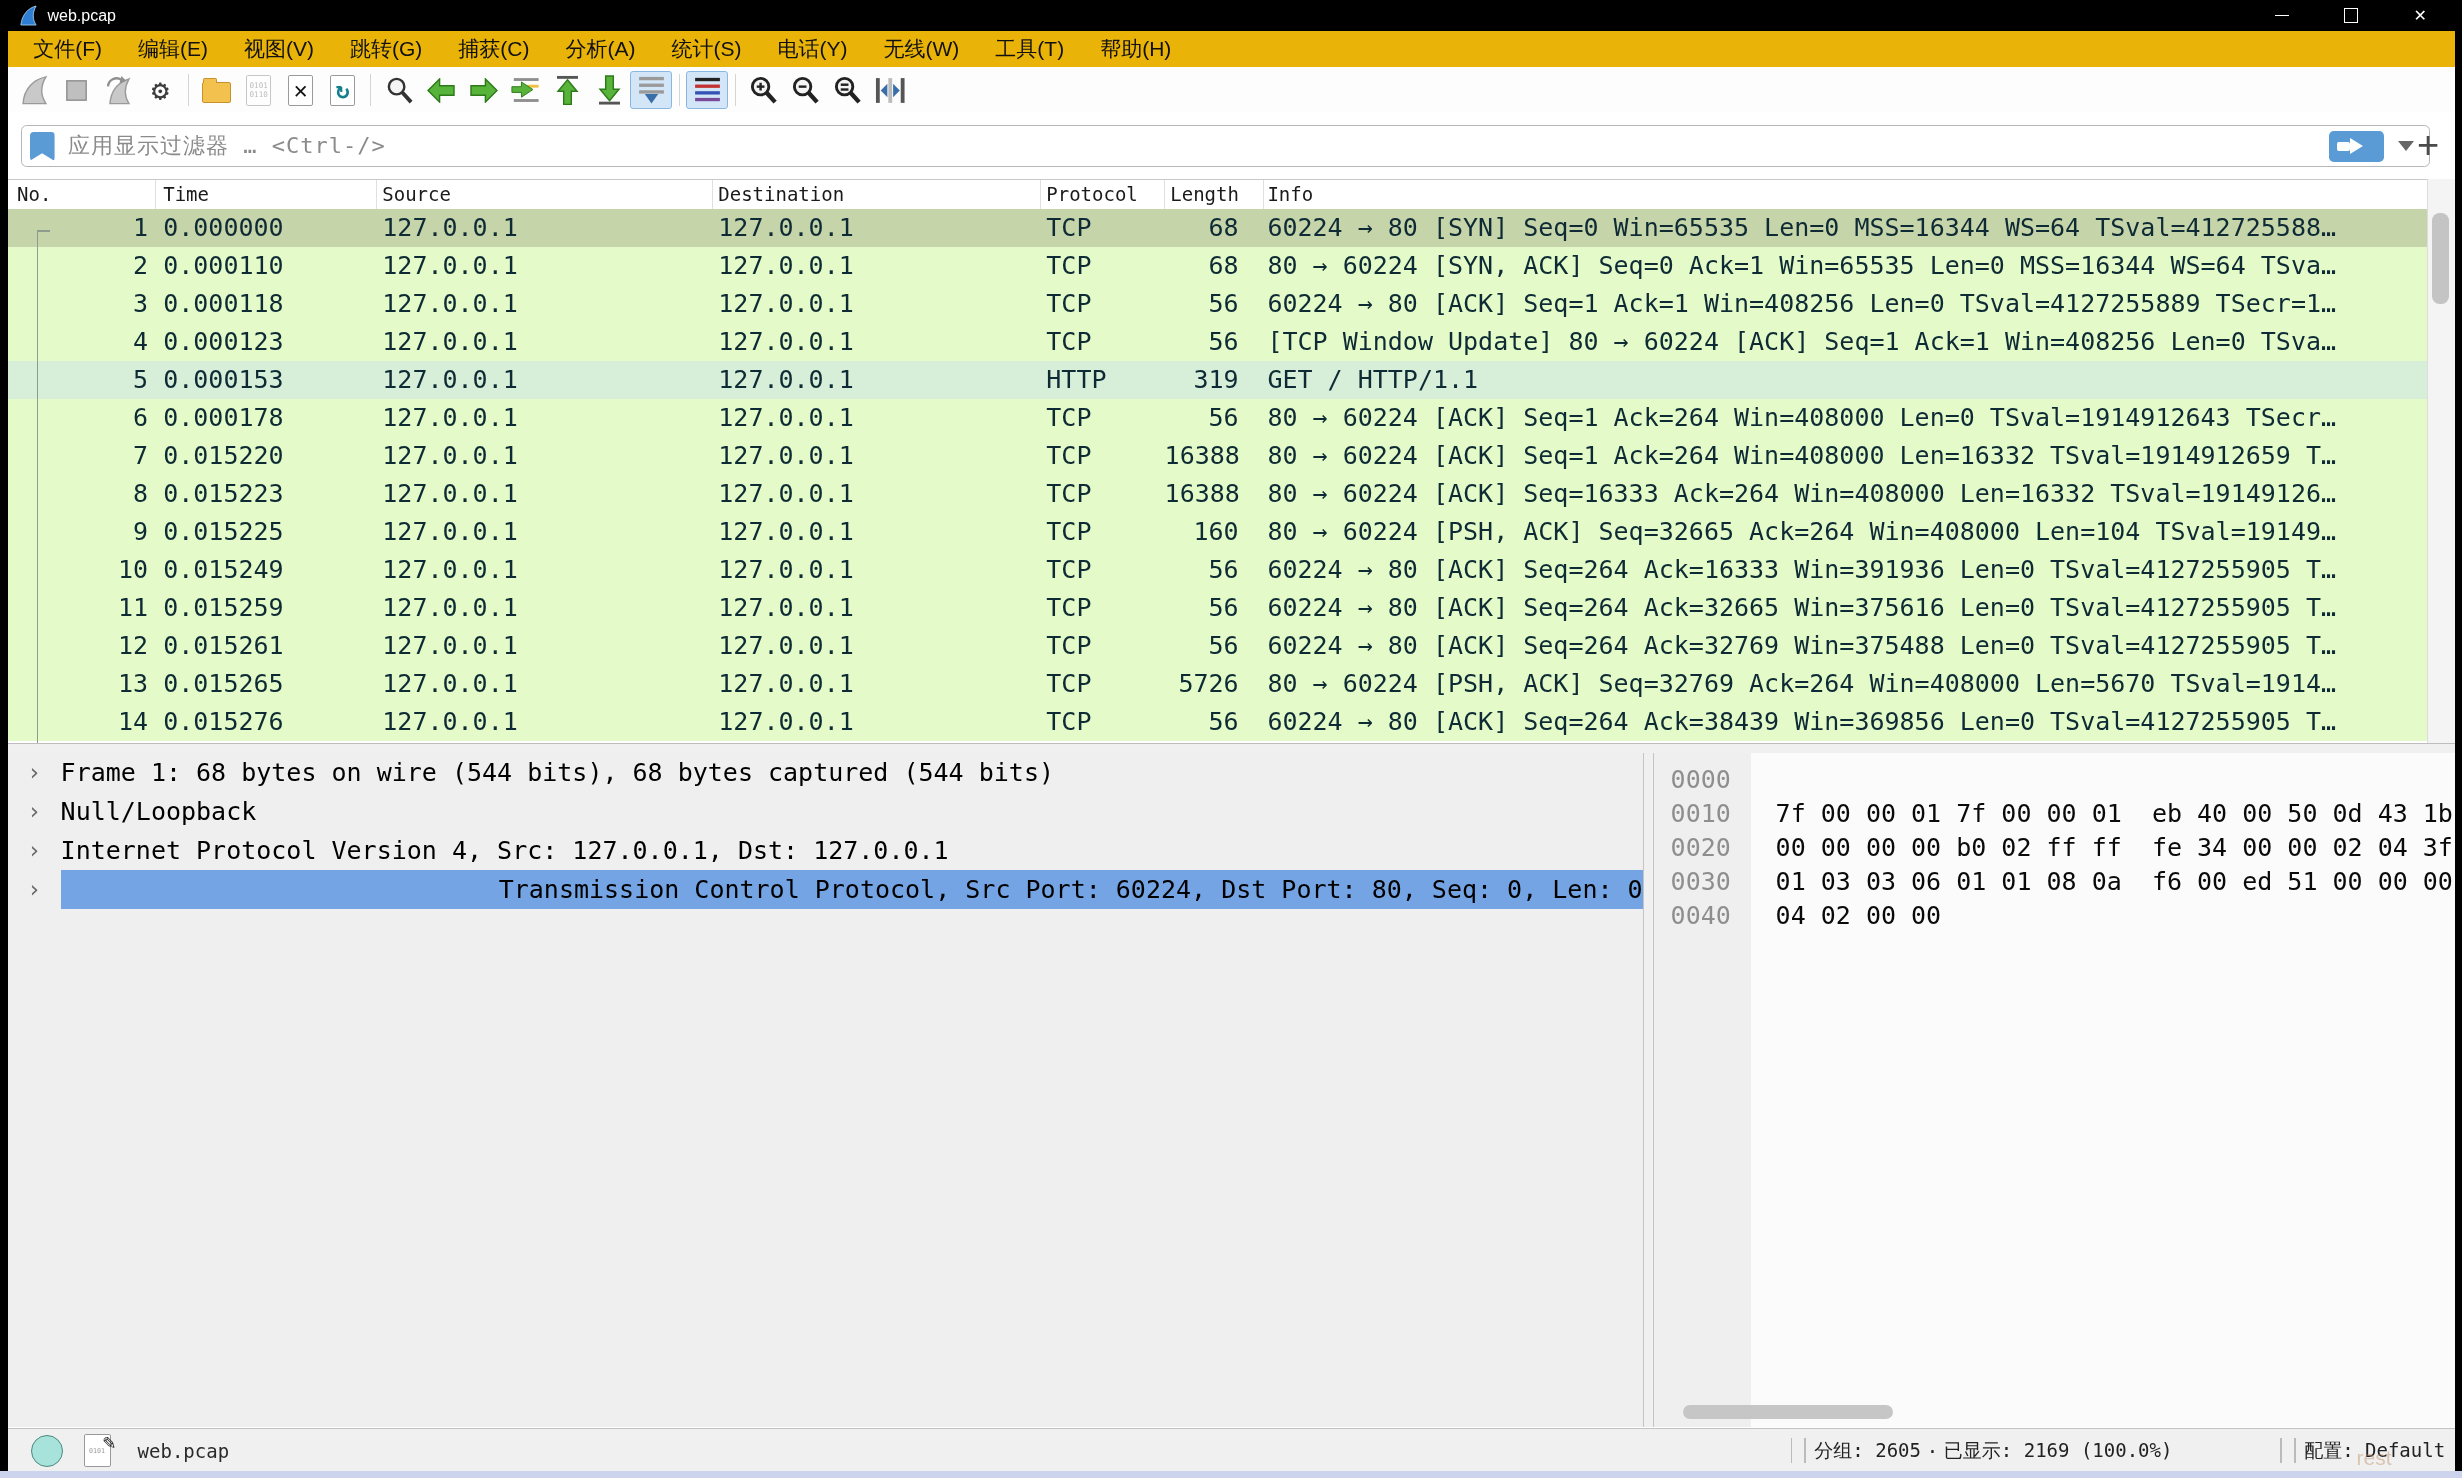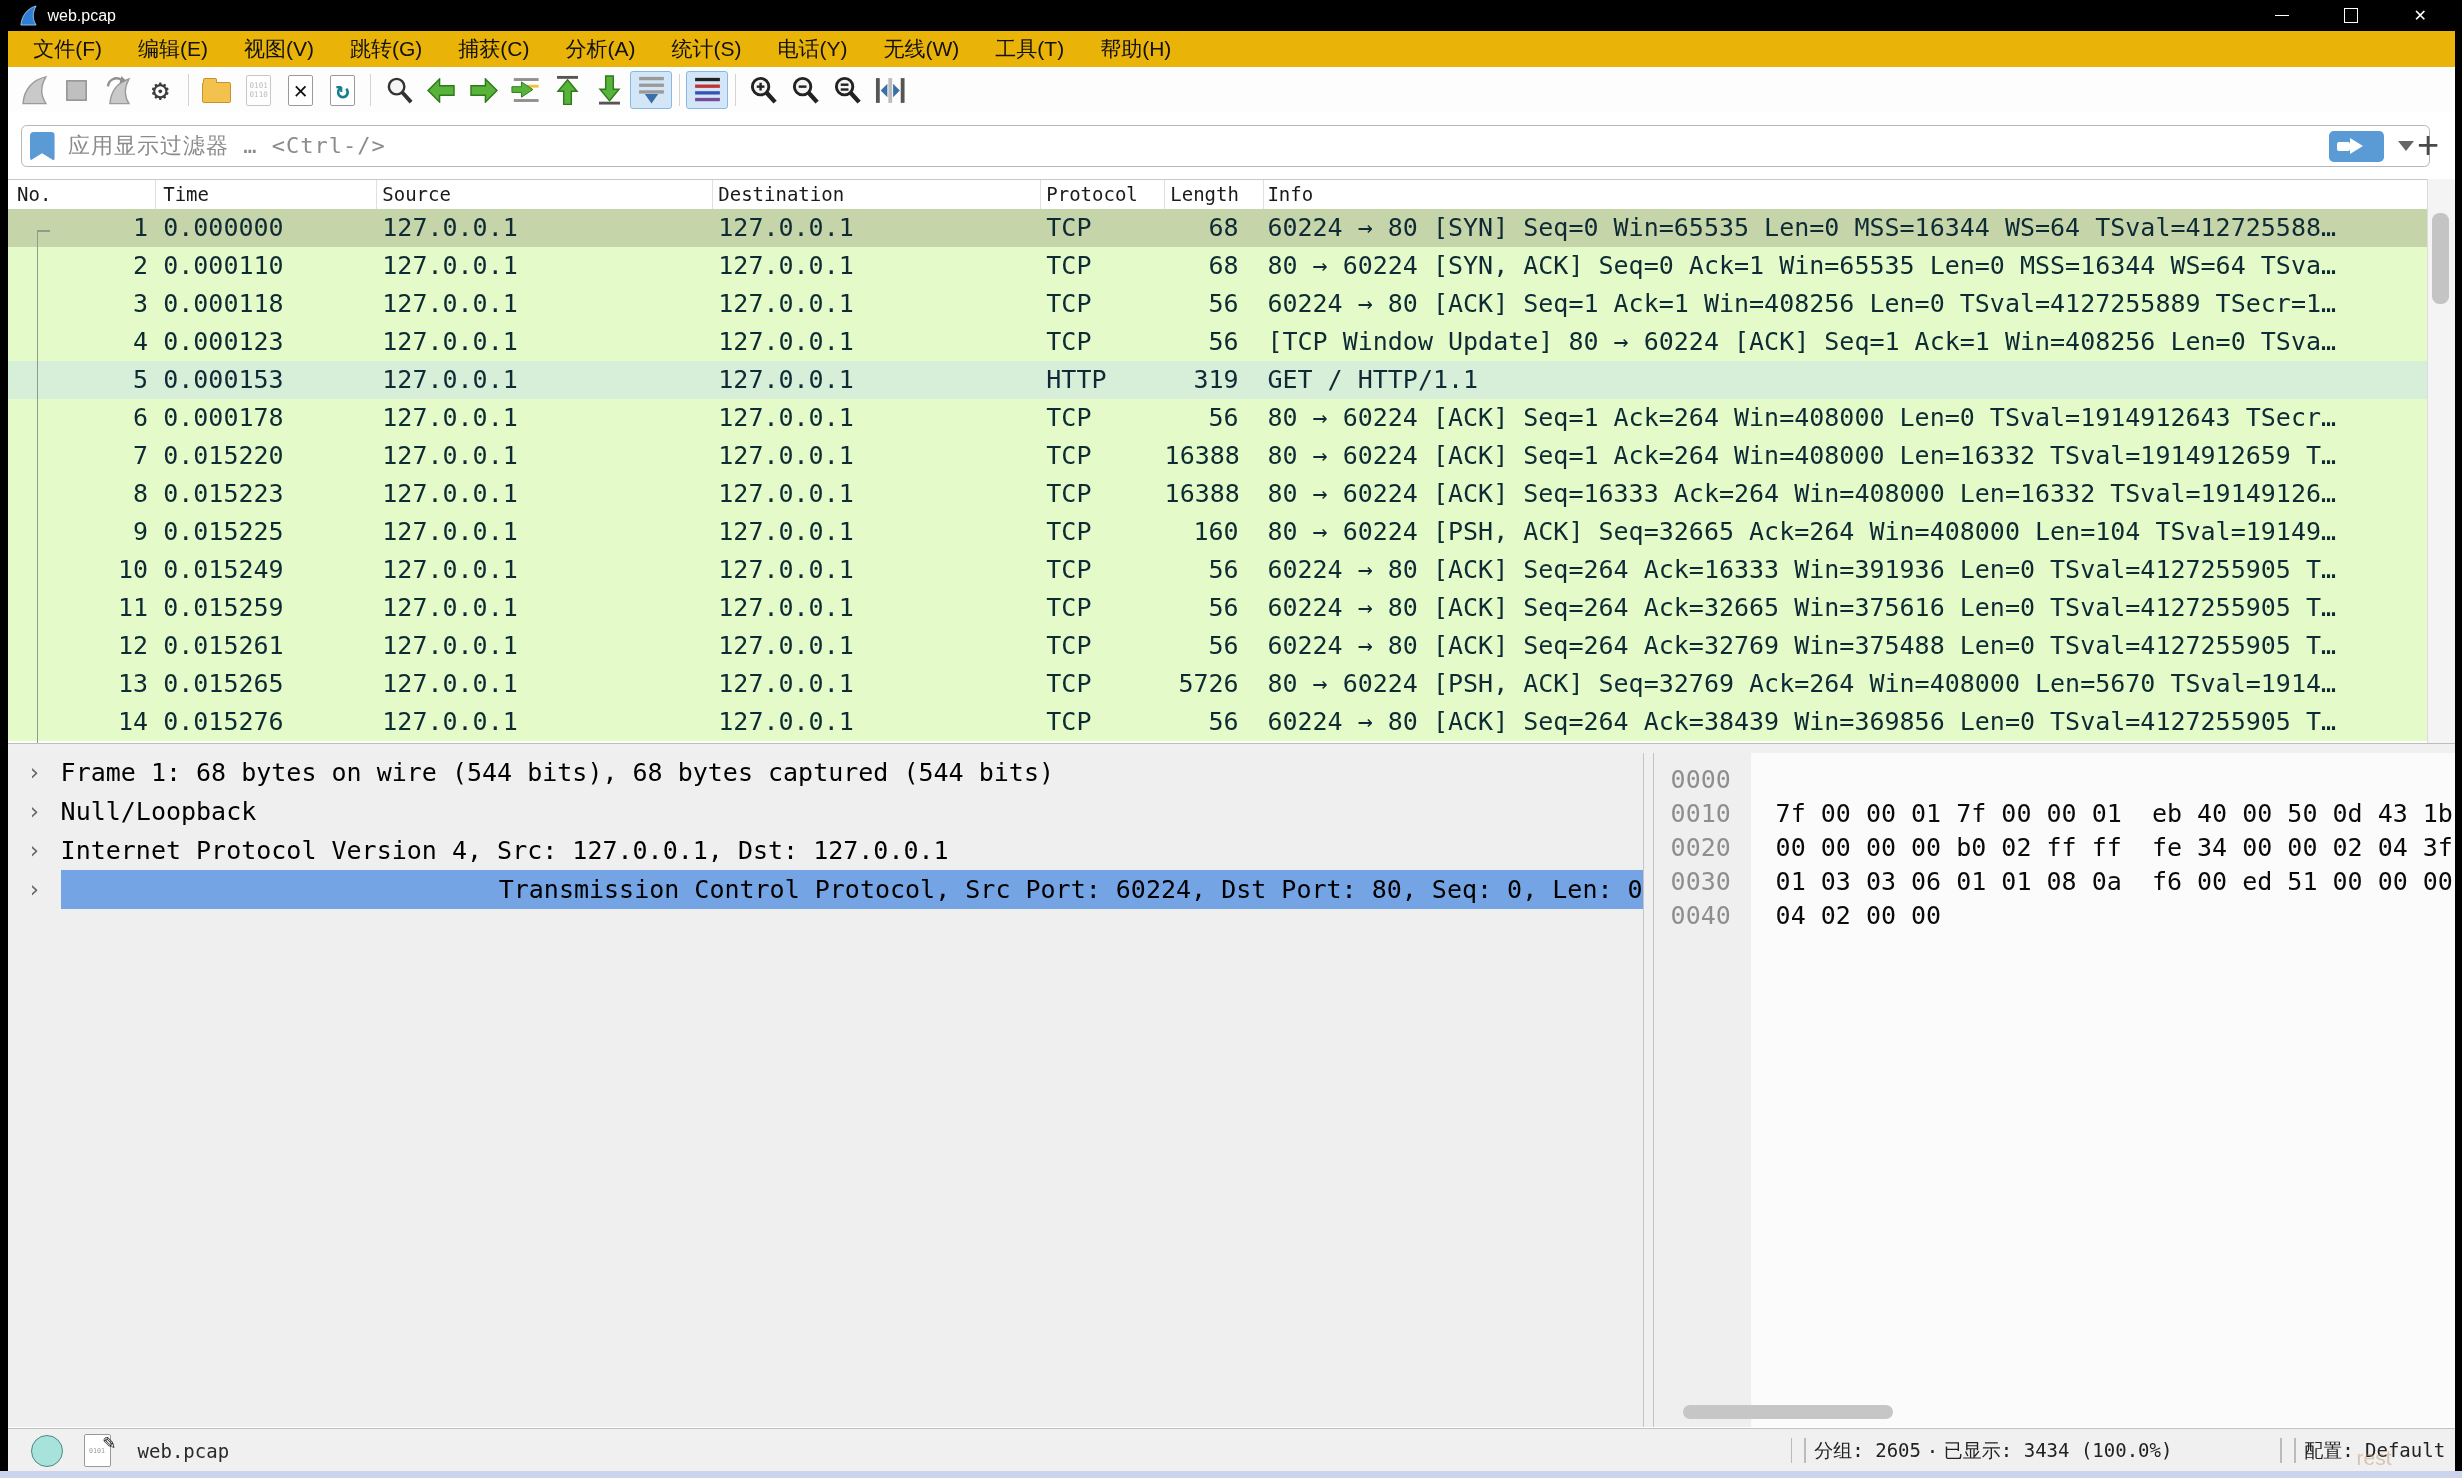--- a/index.html
+++ b/index.html
@@ -341,21 +341,21 @@
   <div class="statusbar">
     <div class="expert"></div>
     <div class="commenticon">0101<span class="pencil">✎</span></div>
     <span class="fname">web.pcap</span>
     <div style="flex:1"></div>
     <div class="sgroup">
       <div class="ssep"></div>
         <div class="ssep"></div>
       <span>分组: 2605</span>
       <span>·</span>
-      <span>已显示: 3434 (100.0%)</span>
+      <span>已显示: 2169 (100.0%)</span>
     </div>
     <div style="width:105px"></div>
     <div class="sgroup" style="margin-right:9.5px">
       <div class="ssep"></div>
         <div class="ssep"></div>
       <span>配置: Default</span>
     </div>
     <div class="watermark">rest</div>
   </div>
 

